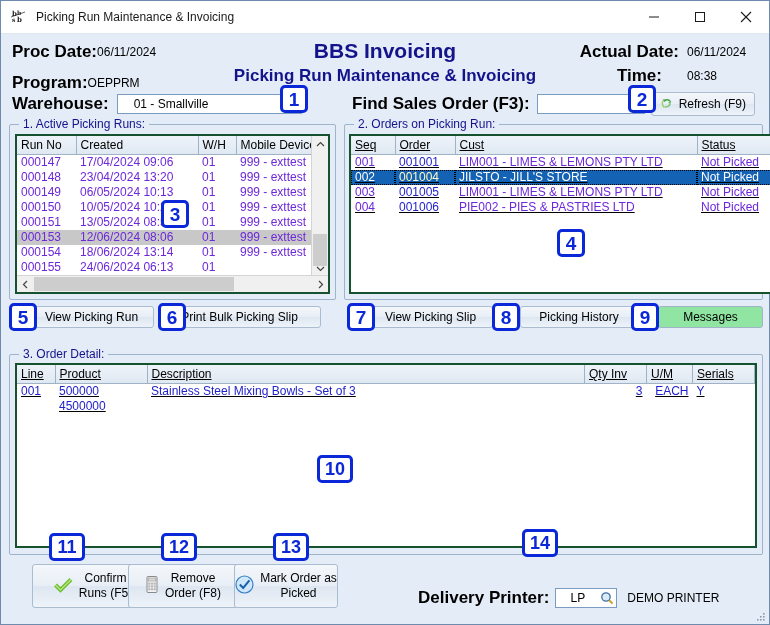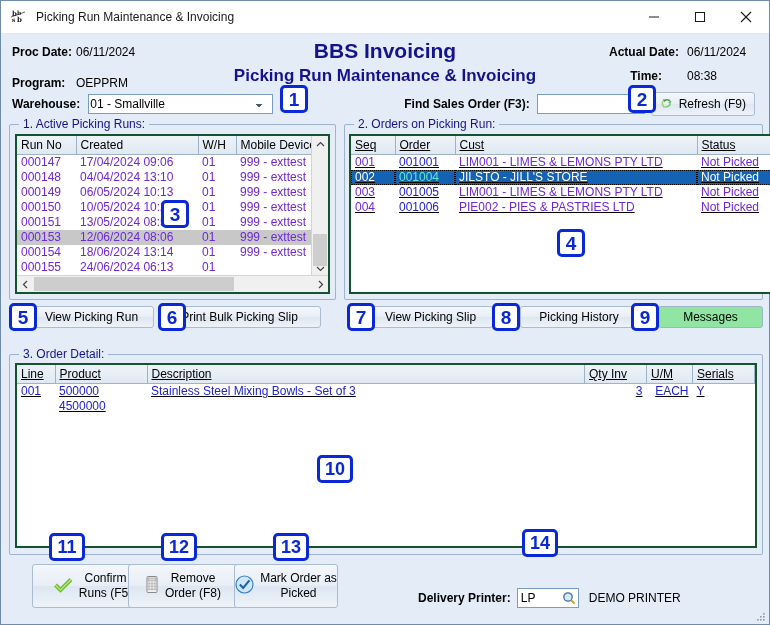--- a/index.html
+++ b/index.html
@@ -29,21 +29,21 @@
   .wbtns{display:flex;height:32px;}
   .wbtn{
     width:46px;height:32px;display:flex;align-items:center;justify-content:center;
     color:#1b1b1b;font-size:13px;
   }
   .wbtn svg{display:block;}
   
   .header{
     position:relative;height:88px;background:#e4ecf7;
   }
-  .lbl-b{font-weight:bold;color:#000;font-size:12px;}
+  .lbl-b{font-weight:bold;color:#000;font-size:17px;}
   .val{color:#000;font-size:12px;}
   .hdr-left{position:absolute;left:11px;top:8px;}
   .hdr-row{display:flex;align-items:center;height:19px;}
   .hdr-row .lbl-b{min-width:64px;}
   .hdr-right{position:absolute;right:14px;top:8px;text-align:right;}
   .hdr-row-r{display:flex;align-items:center;justify-content:flex-end;height:19px;}
   .hdr-row-r .lbl-b{margin-right:8px;}
   .hdr-row-r .val{min-width:68px;text-align:left;}
   .bigtitle{
     position:absolute;left:0;right:0;top:5px;text-align:center;
@@ -51,21 +51,21 @@
   }
   .bigtitle2{
     position:absolute;left:0;right:0;top:32px;text-align:center;
     color:#13138c;font-weight:bold;font-size:17px;
   }
   
   .wh-row{position:absolute;left:11px;top:60px;display:flex;align-items:center;}
   .wh-row .lbl-b{margin-right:8px;}
   select.combo{
     width:185px;height:20px;font-family:"Liberation Sans",sans-serif;font-size:12px;
-    border:1px solid #7a9cc2;background:#fff;color:#000;padding-left:1px;
+    border:1px solid #7a9cc2;background:#fff;color:#000;padding-left:16px;
     -webkit-appearance:none;appearance:none;border-radius:0;
     background-image:
       linear-gradient(45deg,transparent 50%,#4a5a6a 50%),
       linear-gradient(135deg,#4a5a6a 50%,transparent 50%);
     background-position:calc(100% - 13px) 9px, calc(100% - 9px) 9px;
     background-size:4px 4px,4px 4px;background-repeat:no-repeat;
   }
   .find-row{position:absolute;right:14px;top:58px;display:flex;align-items:center;}
   .find-row .lbl-b{margin-right:7px;}
   input.txt{
@@ -98,41 +98,41 @@
     font-weight:normal;color:#000;text-align:left;padding:2px 4px;height:18px;
     box-sizing:border-box;overflow:hidden;white-space:nowrap;
   }
   table.g td{
     padding:0px 4px;height:15px;box-sizing:border-box;color:#6d28d9;
     white-space:nowrap;overflow:hidden;border:0;
   }
   table.g td.blue{color:#2222cc;}
   table.g tr.sel-gray td{background:#c8c8c8;}
   table.g tr.sel-blue td{background:#1462b4;color:#fff;outline:1px dotted #000;outline-offset:-1px;}
-  table.g tr.sel-blue td.blue{color:#5eead4;}
+  table.g tr.sel-blue td.blue{color:#fef9c3;}
   .num{text-align:right;}
   
   .vsb{position:absolute;right:0;top:0;bottom:0;width:16px;background:#f0f0f0;border-left:1px solid #d4d4d4;}
   .vsb .arrow{height:16px;display:flex;align-items:center;justify-content:center;color:#5a5a5a;font-size:9px;}
   .vsb .arrow.bot{position:absolute;bottom:0;left:0;right:0;}
   .vsb .thumb{position:absolute;left:1px;right:1px;background:#cdcdcd;}
   .hsb{position:absolute;left:0;right:0;bottom:0;height:16px;background:#f0f0f0;border-top:1px solid #d4d4d4;}
   .hsb .arrow{position:absolute;top:0;width:16px;height:16px;display:flex;align-items:center;justify-content:center;color:#5a5a5a;font-size:9px;}
   .hsb .arrow.l{left:0;} .hsb .arrow.r{right:0;}
   .hsb .thumb{position:absolute;top:1px;bottom:1px;background:#cdcdcd;}
   
   .mid-btn{height:22px;padding:0 10px;position:absolute;}
   .bot-btn{
     height:44px;position:absolute;display:flex;align-items:center;gap:6px;padding:0 8px;
   }
   .bot-btn .lines{display:flex;flex-direction:column;align-items:center;line-height:15px;}
   .printer-row{position:absolute;left:417px;top:587px;display:flex;align-items:center;}
   .printer-row .lbl-b{margin-right:6px;}
   .lookup-wrap{position:relative;display:inline-flex;align-items:center;}
-  #printer-input{width:62px;padding-right:20px;}
+  #printer-input{width:62px;padding-right:20px;text-align:center;}
   .lookup-ic{position:absolute;right:3px;top:3px;}
   .demo-txt{margin-left:10px;color:#000;font-size:12px;}
   
   .badge{
     position:absolute;background:#fff;border:3px solid #0a28d8;border-radius:5px;
     color:#0a28d8;font-weight:bold;font-family:"Liberation Sans",sans-serif;
     display:flex;align-items:center;justify-content:center;
     font-size:19px;line-height:1;z-index:40;box-sizing:border-box;
   }
   .badge.w1{width:28px;height:28px;}
@@ -252,21 +252,21 @@
           </thead>
         <tbody>
           <tr>
               <td>000147</td>
               <td>17/04/2024 09:06</td>
               <td>01</td>
               <td>999 - exttest</td>
             </tr>
           <tr>
               <td>000148</td>
-              <td>04/04/2024 13:10</td>
+              <td>23/04/2024 13:20</td>
               <td>01</td>
               <td>999 - exttest</td>
             </tr>
           <tr>
               <td>000149</td>
               <td>06/05/2024 10:13</td>
               <td>01</td>
               <td>999 - exttest</td>
             </tr>
           <tr>

